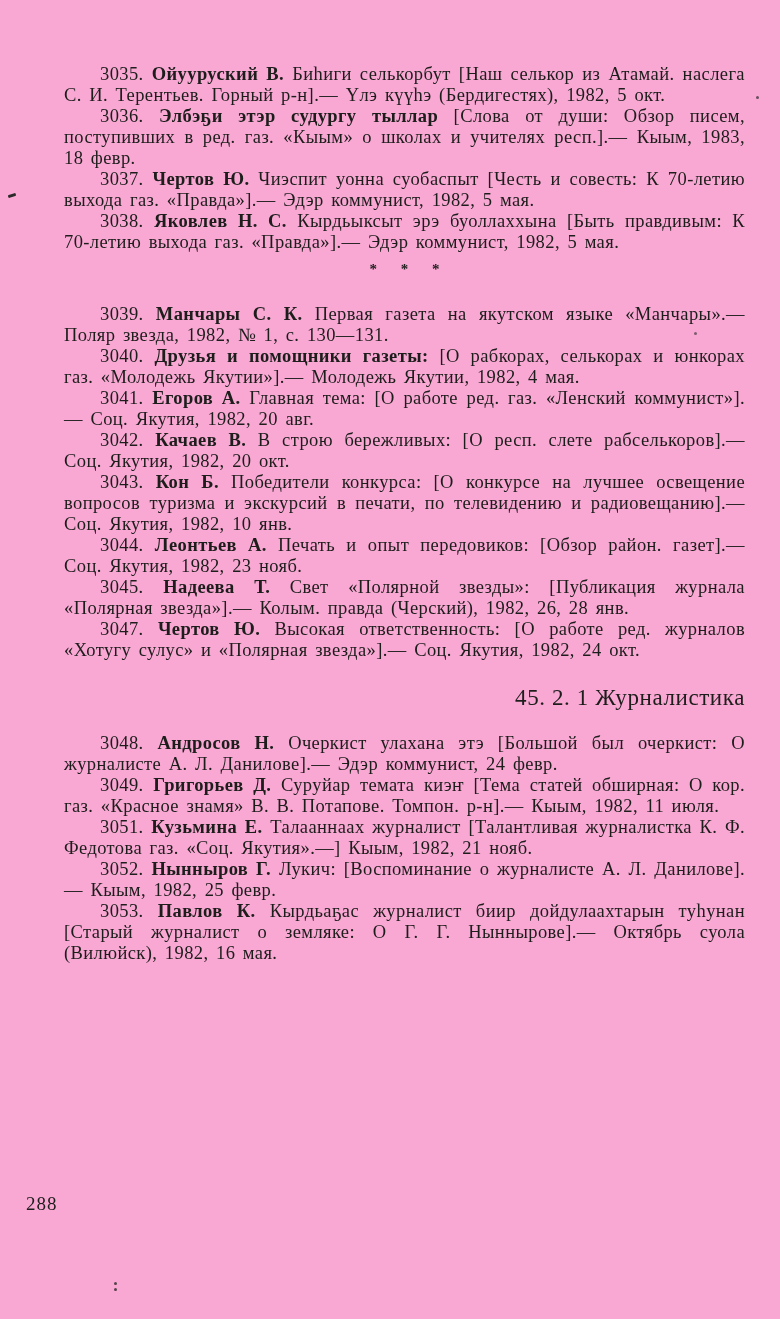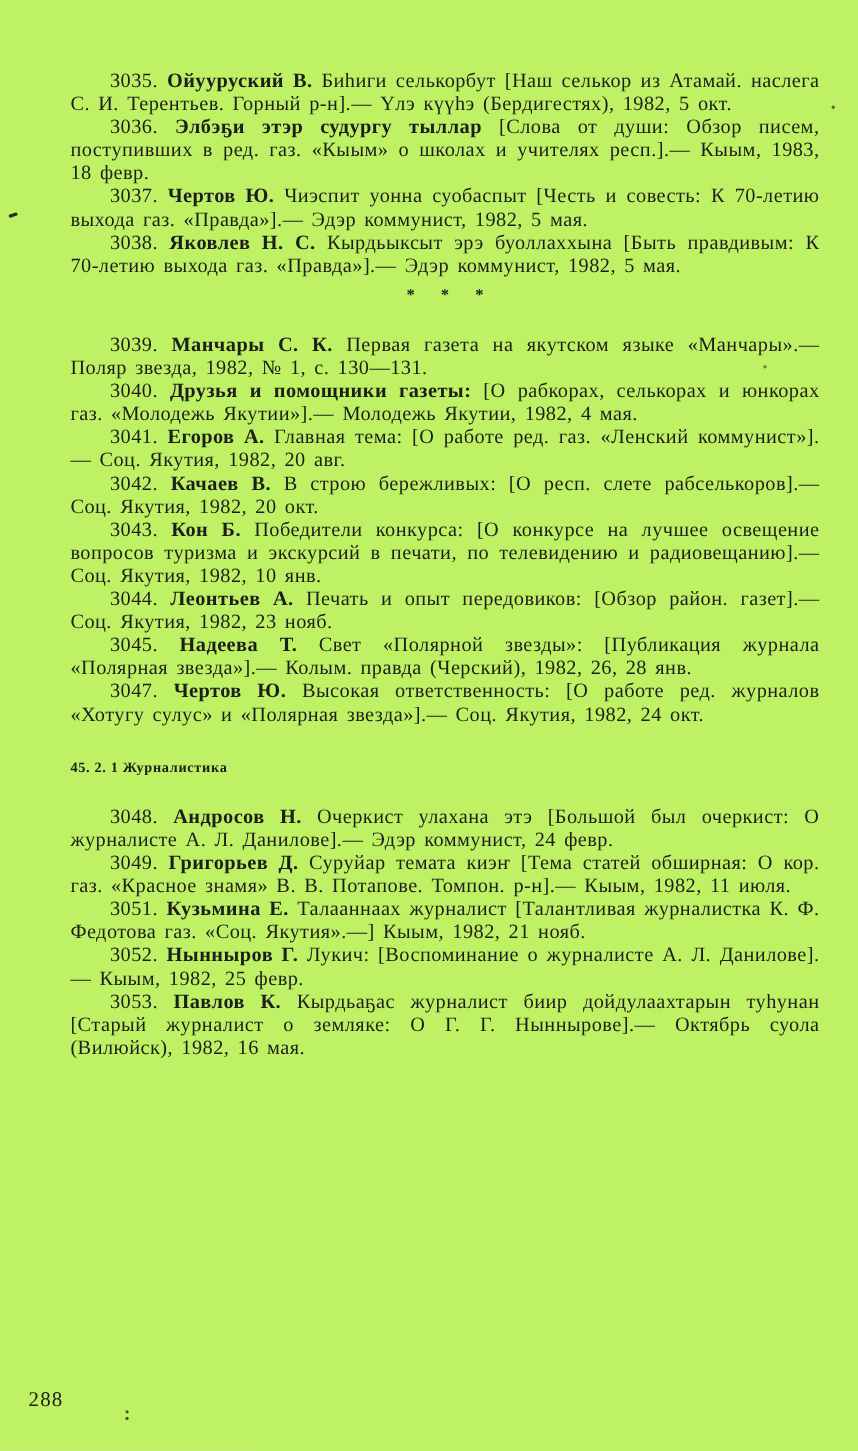--- a/index.html
+++ b/index.html
@@ -1,20 +1,20 @@
 <!DOCTYPE html>
 <html><head>
 <meta charset="utf-8">
 <style>
   html, body { margin: 0; padding: 0; }
   .page {
     position: relative;
     width: 780px;
     height: 1319px;
-    background: #bef264;
+    background: #f9a8d4;
     font-family: "Liberation Serif", "DejaVu Serif", serif;
     color: #1d1d1b;
     overflow: hidden;
   }
   .text-block {
     position: absolute;
     left: 64px;
     top: 64px;
     width: 681px;
   }
@@ -33,30 +33,30 @@
     margin: 6px 0 24px 0;
     text-align: center;
     font-size: 15px;
     line-height: 21px;
     font-weight: 700;
     letter-spacing: 10px;
     padding-left: 10px;
   }
   .section-heading {
     margin: 25px 0 23px 0;
-    text-align: left;
-    font-size: 13px;
+    text-align: right;
+    font-size: 23px;
     line-height: 24px;
-    font-weight: 700;
+    font-weight: 400;
     letter-spacing: 0.6px;
   }
   .page-number {
     position: absolute;
     left: 26px;
-    top: 1262px;
+    top: 1193px;
     font-size: 19px;
     letter-spacing: 1px;
   }
   .artifact { position: absolute; background: #2a2a28; }
   .artifact.tick { width: 8px; height: 3px; left: 8px; top: 194px; transform: rotate(-18deg); border-radius: 1px; }
   .artifact.dot-a { width: 3px; height: 3px; left: 756px; top: 96px; border-radius: 50%; opacity: .7; }
   .artifact.dot-b { width: 3px; height: 3px; left: 694px; top: 332px; border-radius: 50%; opacity: .6; }
   .artifact.colon { width: 3px; height: 3px; left: 114px; top: 1282px; border-radius: 50%; box-shadow: 0 6px 0 #2a2a28; opacity: .8; }
 </style>
 </head>

